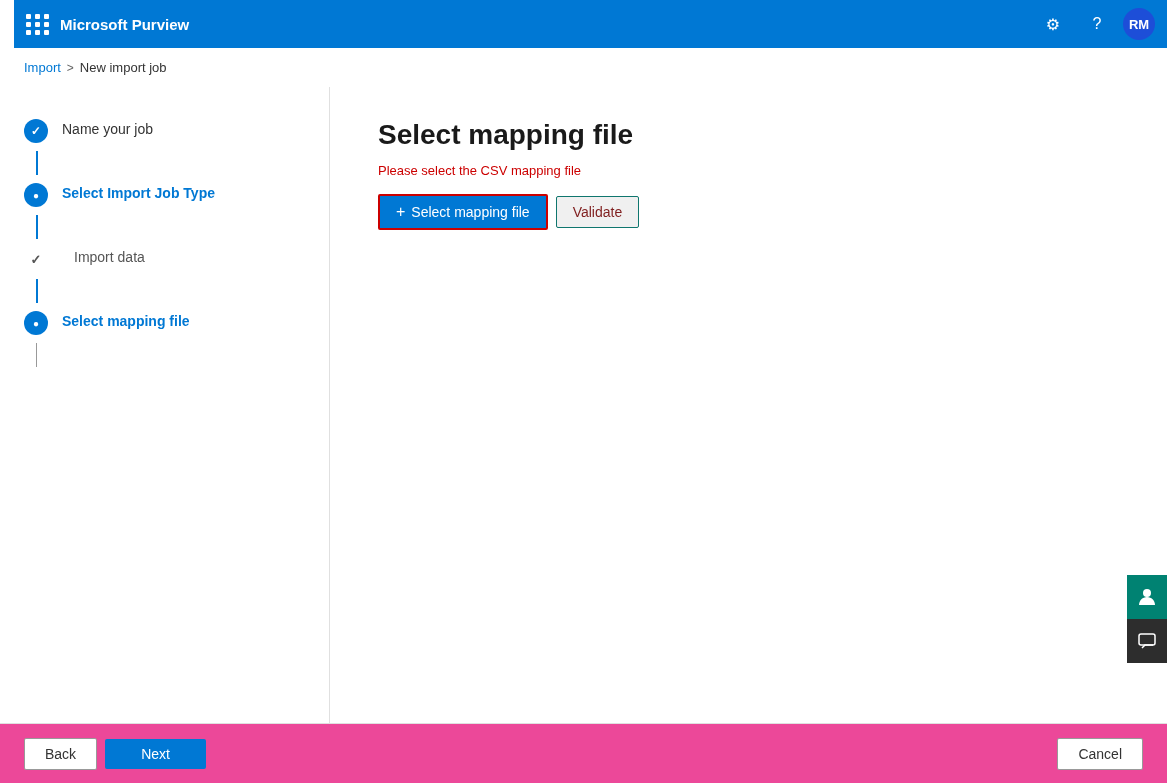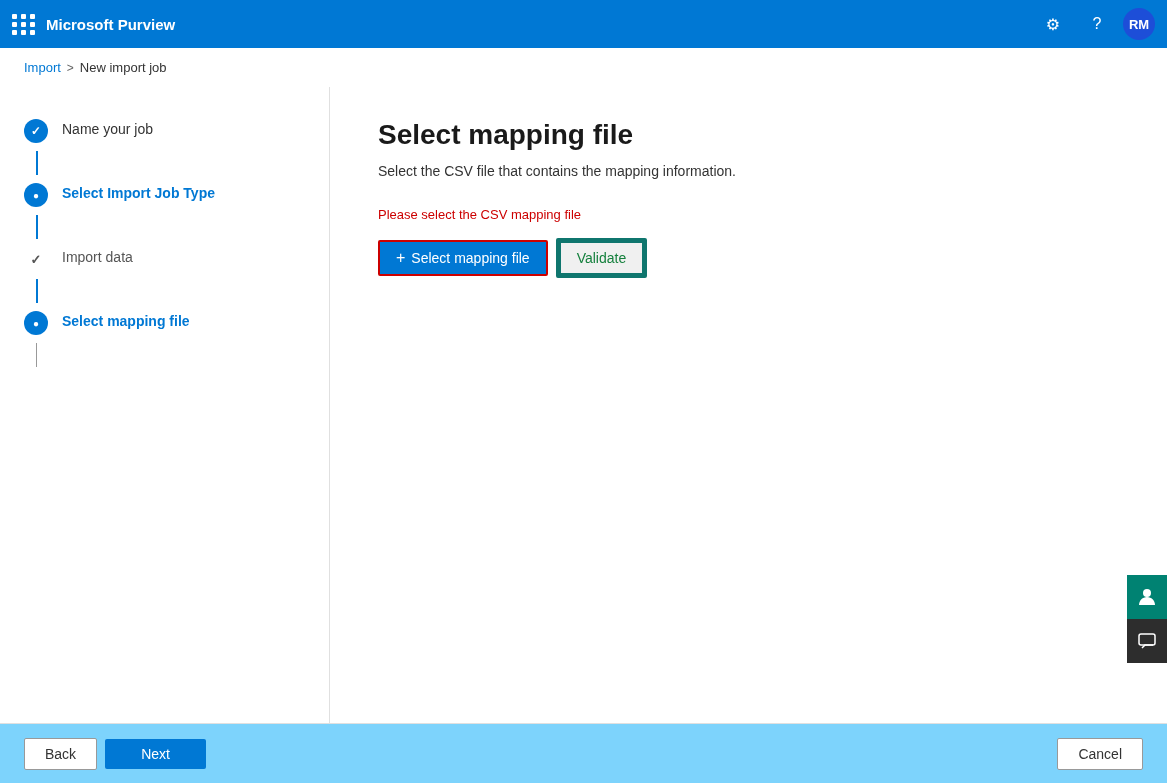--- a/index.html
+++ b/index.html
@@ -7,20 +7,21 @@
 
     
     .topbar {
       background: #0078d4;
       height: 48px;
       display: flex;
       align-items: center;
       padding: 16px 12px;
       color: white;
       flex-shrink: 0;
+      margin-left: 14px;
     }
     .topbar-grid-icon {
       width: 24px; height: 24px; display: flex; align-items: center; justify-content: center; margin-right: 10px; cursor: pointer;
     }
     .topbar-title {
       font-size: 15px; font-weight: 600; color: white; flex: 1;
     }
     .topbar-right {
       display: flex; align-items: center; gap: 8px;
     }
@@ -100,21 +101,21 @@
     .step-text {
       padding-top: 2px;
       text-align: center;
     }
     .step-label {
       font-size: 14px;
       color: #333;
     }
     .step-label.active { font-weight: 700; color: #0078d4; }
     .step-label.completed { color: #333; }
-    .step-label.inactive { color: #555; }
+    .step-label.inactive { color: #555; margin-left: 12px; }
 
     
     .content-area {
       flex: 1;
       padding: 32px 48px;
       overflow-y: auto;
     }
     .content-title {
       font-size: 28px;
       font-weight: 700;
@@ -152,37 +153,37 @@
       font-size: 14px;
       cursor: pointer;
       border-radius: 2px;
       display: flex;
       align-items: center;
       gap: 6px;
       font-weight: 500;
     }
     .btn-validate {
       background: #f0f0f0;
-      color: #15803d;
-      border: 5px solid #0f766e;
+      color: #7f1d1d;
+      border: 1px solid #0f766e;
       padding: 7px 16px;
       font-size: 14px;
       cursor: not-allowed;
       border-radius: 2px;
     }
 
     
     .bottom-bar {
       height: 60px;
       border-top: 1px solid #e0e0e0;
       display: flex;
       align-items: center;
       padding: 0 24px;
       gap: 8px;
-      background: #7dd3fc;
+      background: #ec4899;
       flex-shrink: 0;
     }
     .btn-back {
       background: white;
       color: #333;
       border: 1px solid #999;
       padding: 7px 20px;
       font-size: 14px;
       cursor: pointer;
       border-radius: 2px;
@@ -297,21 +298,20 @@
         <div class="step-label active">Select mapping file</div>
       </div>
     </div>
     <div class="step-connector-thin"></div>
 
 
   </div>
 
   <div class="content-area">
     <h1 class="content-title">Select mapping file</h1>
-    <p class="content-desc">Select the CSV file that contains the mapping information.</p>
 
     <div>
       <div class="error-text">Please select the CSV mapping file</div>
       <div class="buttons-row">
         <button class="btn-select-mapping">
           <span style="font-size:16px; font-weight:300;">+</span>
           <span>Select mapping file</span>
         </button>
         <button class="btn-validate" disabled="">
           <span>Validate</span>

